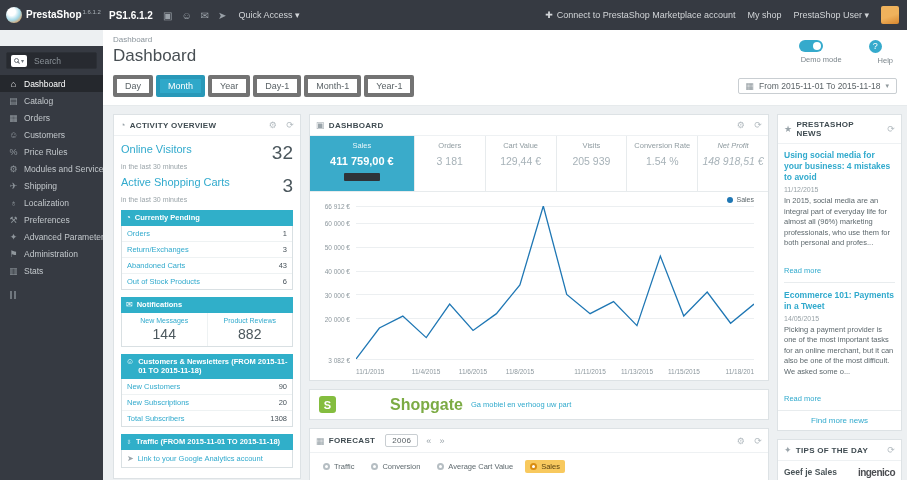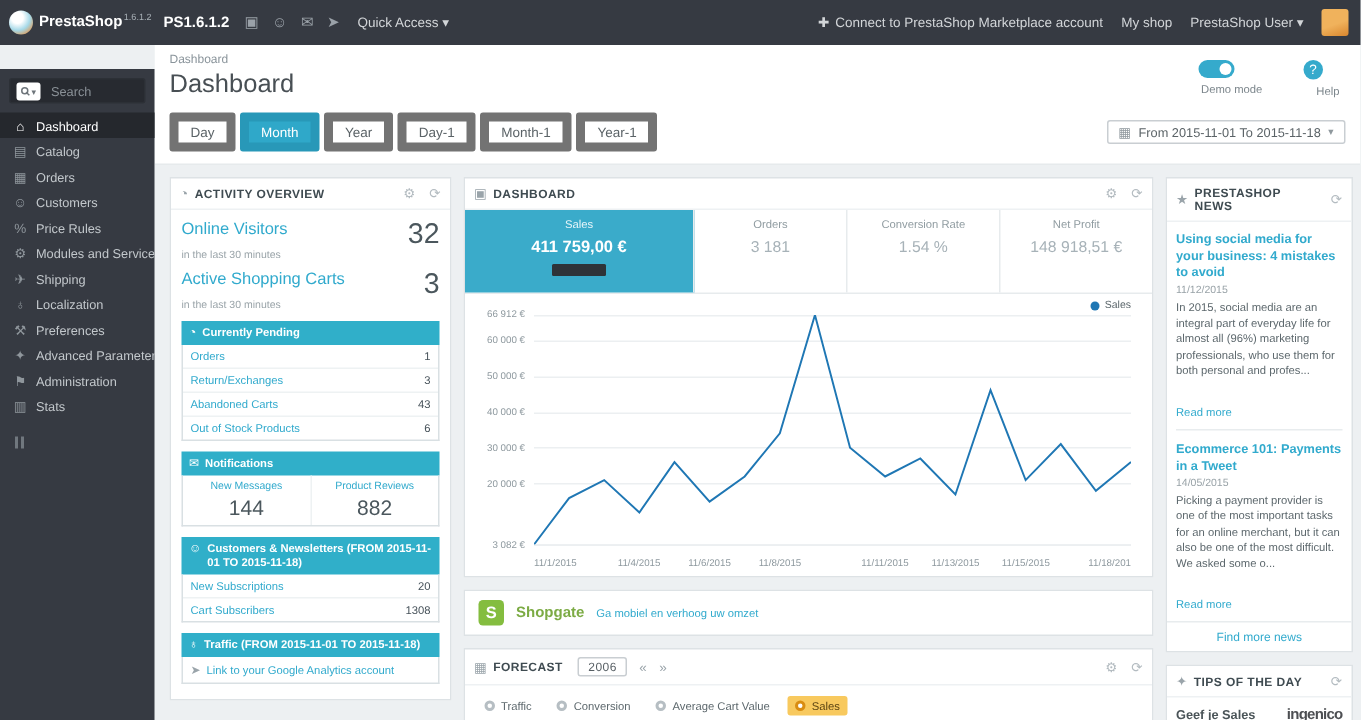--- a/index.html
+++ b/index.html
@@ -50,21 +50,21 @@
   .white-head{background:#fff;border-bottom:1px solid #e6eaec;padding:5px 10px 8px;position:relative;}
   .breadcrumb{font-size:8px;color:#8a949b;}
   .page-title{font-size:17px;color:#484f54;font-weight:400;margin-top:2px;}
   .head-controls{position:absolute;top:10px;right:14px;display:flex;gap:16px;text-align:center;}
   .pill{width:24px;height:12px;border-radius:7px;background:#35aacc;position:relative;margin:0 auto;cursor:pointer;}
   .pill .knob{position:absolute;right:2px;top:2px;width:8px;height:8px;border-radius:50%;background:#fff;}
   .hc-label{font-size:7.5px;color:#7c868c;margin-top:3px;padding-left:20px;}
   .help-circle{width:13px;height:13px;border-radius:50%;background:#35aacc;color:#fff;
     font-size:9px;line-height:13px;margin:0 auto;cursor:pointer;}
   .toolbar{display:flex;align-items:center;gap:3px;margin-top:9px;}
-  .tbtn{font-size:9px;color:#5b6367;background:#fff;border:6px solid #737373;border-radius:2px;
+  .tbtn{font-size:9px;color:#5b6367;background:#fff;border:4px solid #737373;border-radius:2px;
     padding:2px 8px;cursor:pointer;font-family:"Liberation Sans",sans-serif;}
   .tbtn.active{background:#2fa8c9;border-color:#2898b8;color:#fff;}
   .date-btn{margin-left:auto;display:flex;align-items:center;gap:5px;font-size:8.5px;color:#5b6367;
     background:#fff;border:1px solid #c9ced2;border-radius:2px;padding:2px 7px;cursor:pointer;
     font-family:"Liberation Sans",sans-serif;}
   .date-btn .cal{color:#8f989d;font-size:9px;}
   .date-btn .caret{font-size:7px;color:#8f989d;}
 
   .columns{display:flex;gap:8px;padding:8px 7px 0 10px;align-items:flex-start;}
   .col-left{width:188px;flex:none;}
@@ -97,21 +97,21 @@
   .notif-cell + .notif-cell{border-left:1px solid #eef2f3;}
   .notif-l{font-size:7px;color:#31aacd;}
   .notif-v{font-size:14px;color:#4b575d;font-weight:300;margin-top:2px;}
   .ga-row{padding:4px 5px;font-size:7.5px;display:flex;gap:4px;align-items:center;}
   .ga-row .gicon{color:#9aa4aa;font-size:8px;}
   .ga-row a{color:#31aacd;}
 
   
   .kpis{display:flex;border-bottom:1px solid #e7ebed;}
   .kpi{flex:1;min-width:0;padding:5px 4px 6px;text-align:center;border-right:1px solid #e7ebed;cursor:pointer;}
-  .kpi:last-child{border-right:none;}
+  .kpi:last-child{border-right:none;font-style:italic;}
   .kl{font-size:7.5px;color:#909ca1;white-space:nowrap;overflow:hidden;}
   .kv{font-size:10.5px;color:#a7b2b8;margin-top:5px;white-space:nowrap;overflow:hidden;}
   .kpi.active{flex:1.55;background:#3aabca;}
   .kpi.active .kl{color:#e8f6fa;}
   .kpi.active .kv{color:#fff;font-weight:bold;font-size:11px;}
   .trend-badge{display:inline-block;background:#2e3338;height:8px;width:36px;margin-top:3px;border-radius:1px;}
 
   .chart-wrap{position:relative;height:172px;margin:14px 8px 2px;}
   .y-axis{position:absolute;left:0;top:0;bottom:18px;width:36px;}
   .ytick{position:absolute;right:4px;transform:translateY(-50%);font-size:6.5px;color:#8d989e;white-space:nowrap;}
@@ -122,21 +122,21 @@
   .xtick{position:absolute;top:4px;font-size:6.5px;color:#8d989e;transform:translateX(-50%);white-space:nowrap;}
   .legend{position:absolute;right:6px;top:-10px;font-size:7px;color:#5d686d;
     display:flex;align-items:center;gap:3px;}
   .legend-dot{width:6px;height:6px;border-radius:50%;background:#1f77b4;}
 
   .promos{display:flex;gap:8px;margin-top:8px;}
   .promo{flex:1;background:#fff;border:1px solid #dde2e5;display:flex;align-items:center;
     gap:8px;padding:4px 9px;height:31px;}
   .sg-mark{width:17px;height:17px;background:#84bd3f;border-radius:3px;color:#fff;font-weight:bold;
     font-size:11px;display:flex;align-items:center;justify-content:center;flex:none;}
-  .sg-text{font-size:10px;color:#7cab44;font-weight:bold;}
+  .sg-text{font-size:16px;color:#7cab44;font-weight:bold;margin-left:46px;}
   .promo-link{font-size:7.5px;color:#31aacd;}
   .ebay-logo{font-size:15px;font-weight:bold;letter-spacing:-1px;line-height:1;}
   .eb-e{color:#e53238}.eb-b{color:#0064d2}.eb-a{color:#f5af02}.eb-y{color:#86b817}
 
   .forecast{margin-top:8px;}
   .year-box{border:1px solid #c9ced2;border-radius:2px;font-size:8px;color:#565e63;
     padding:1px 6px;margin-left:6px;font-weight:normal;cursor:pointer;}
   .nav-ic{color:#9aa4aa;font-size:9px;margin-left:4px;cursor:pointer;font-weight:normal;}
   .fc-body{display:flex;gap:7px;padding:7px 8px 10px;align-items:center;}
   .chip{display:flex;align-items:center;gap:4px;font-size:7.5px;color:#5d686d;
@@ -345,25 +345,29 @@
             <div class="notif-v">882</div>
           </div>
         </div>
 
         <div class="sec-bar">
           <span class="sicon">☺</span>
           <span><span>Customers &amp; Newsletters</span> <span>(FROM 2015-11-01 TO 2015-11-18)</span></span>
         </div>
         <div class="sec-box">
           <div class="sec-row">
+              <a class="l">New Customers</a>
+              <span class="v">90</span>
+            </div>
+          <div class="sec-row">
               <a class="l">New Subscriptions</a>
               <span class="v">20</span>
             </div>
           <div class="sec-row">
-              <a class="l">Cart Subscribers</a>
+              <a class="l">Total Subscribers</a>
               <span class="v">1308</span>
             </div>
         </div>
 
         <div class="sec-bar">
           <span class="sicon">♁</span>
           <span><span>Traffic</span> <span>(FROM 2015-11-01 TO 2015-11-18)</span></span>
         </div>
         <div class="sec-box">
           <div class="ga-row">
@@ -386,20 +390,28 @@
 
         <div class="kpis">
           <div class="kpi active">
             <div class="kl">Sales</div>
             <div class="kv">411 759,00 €</div>
             <span class="trend-badge"></span>
           </div>
           <div class="kpi">
             <div class="kl">Orders</div>
             <div class="kv">3 181</div>
+          </div>
+          <div class="kpi">
+            <div class="kl">Cart Value</div>
+            <div class="kv">129,44 €</div>
+          </div>
+          <div class="kpi">
+            <div class="kl">Visits</div>
+            <div class="kv">205 939</div>
           </div>
           <div class="kpi">
             <div class="kl">Conversion Rate</div>
             <div class="kv">1.54 %</div>
           </div>
           <div class="kpi">
             <div class="kl">Net Profit</div>
             <div class="kv">148 918,51 €</div>
           </div>
         </div>
@@ -442,21 +454,21 @@
               <div class="xtick" style="left: 82.4%;">11/15/2015</div>
               <div class="xtick" style="left: 100%; transform: translateX(-100%);">11/18/201</div>
             </div>
         </div>
       </section>
 
       <div class="promos">
         <div class="promo">
           <span class="sg-mark">S</span>
           <span class="sg-text">Shopgate</span>
-          <a class="promo-link">Ga mobiel en verhoog uw omzet</a>
+          <a class="promo-link">Ga mobiel en verhoog uw part</a>
         </div>
       </div>
 
       <section class="panel forecast">
         <div class="panel-h">
           <span class="ph-icon">▦</span>
           <span>FORECAST</span>
           <span class="year-box">2006</span>
           <span class="nav-ic">«</span>
           <span class="nav-ic">»</span>

